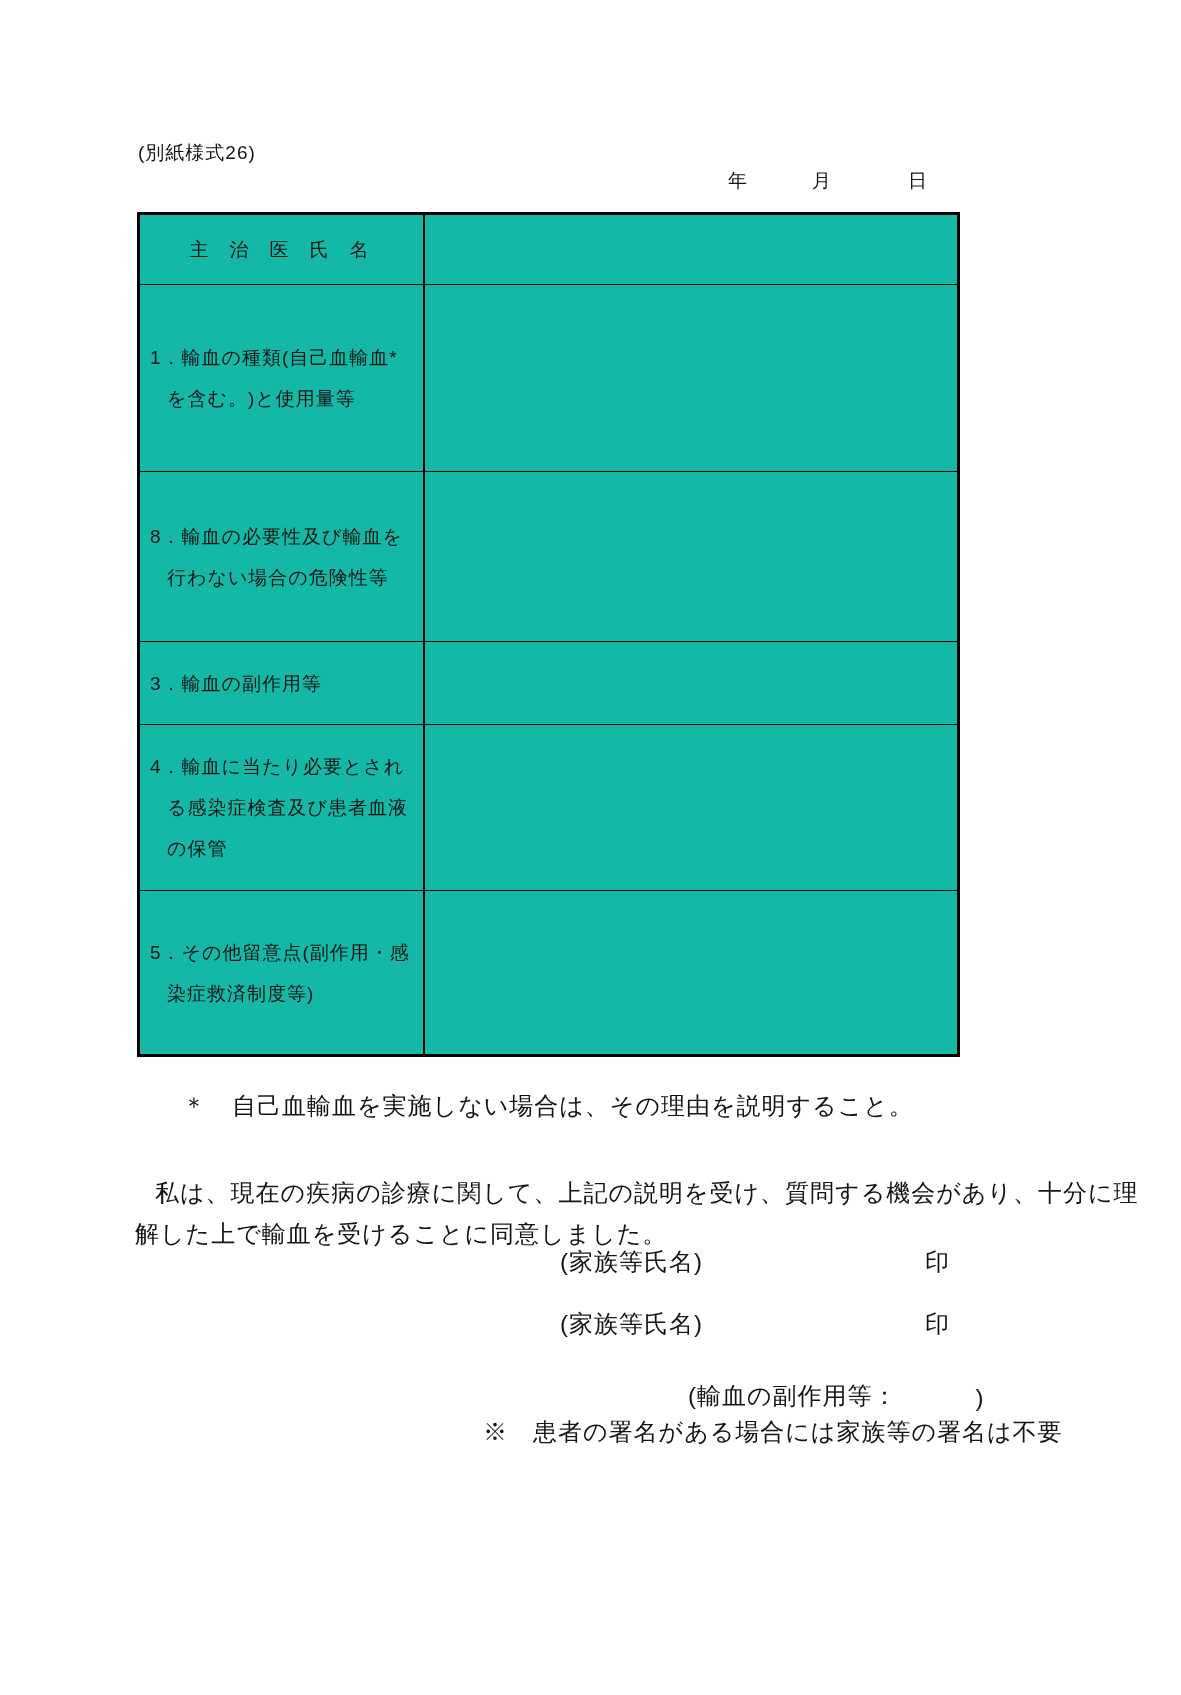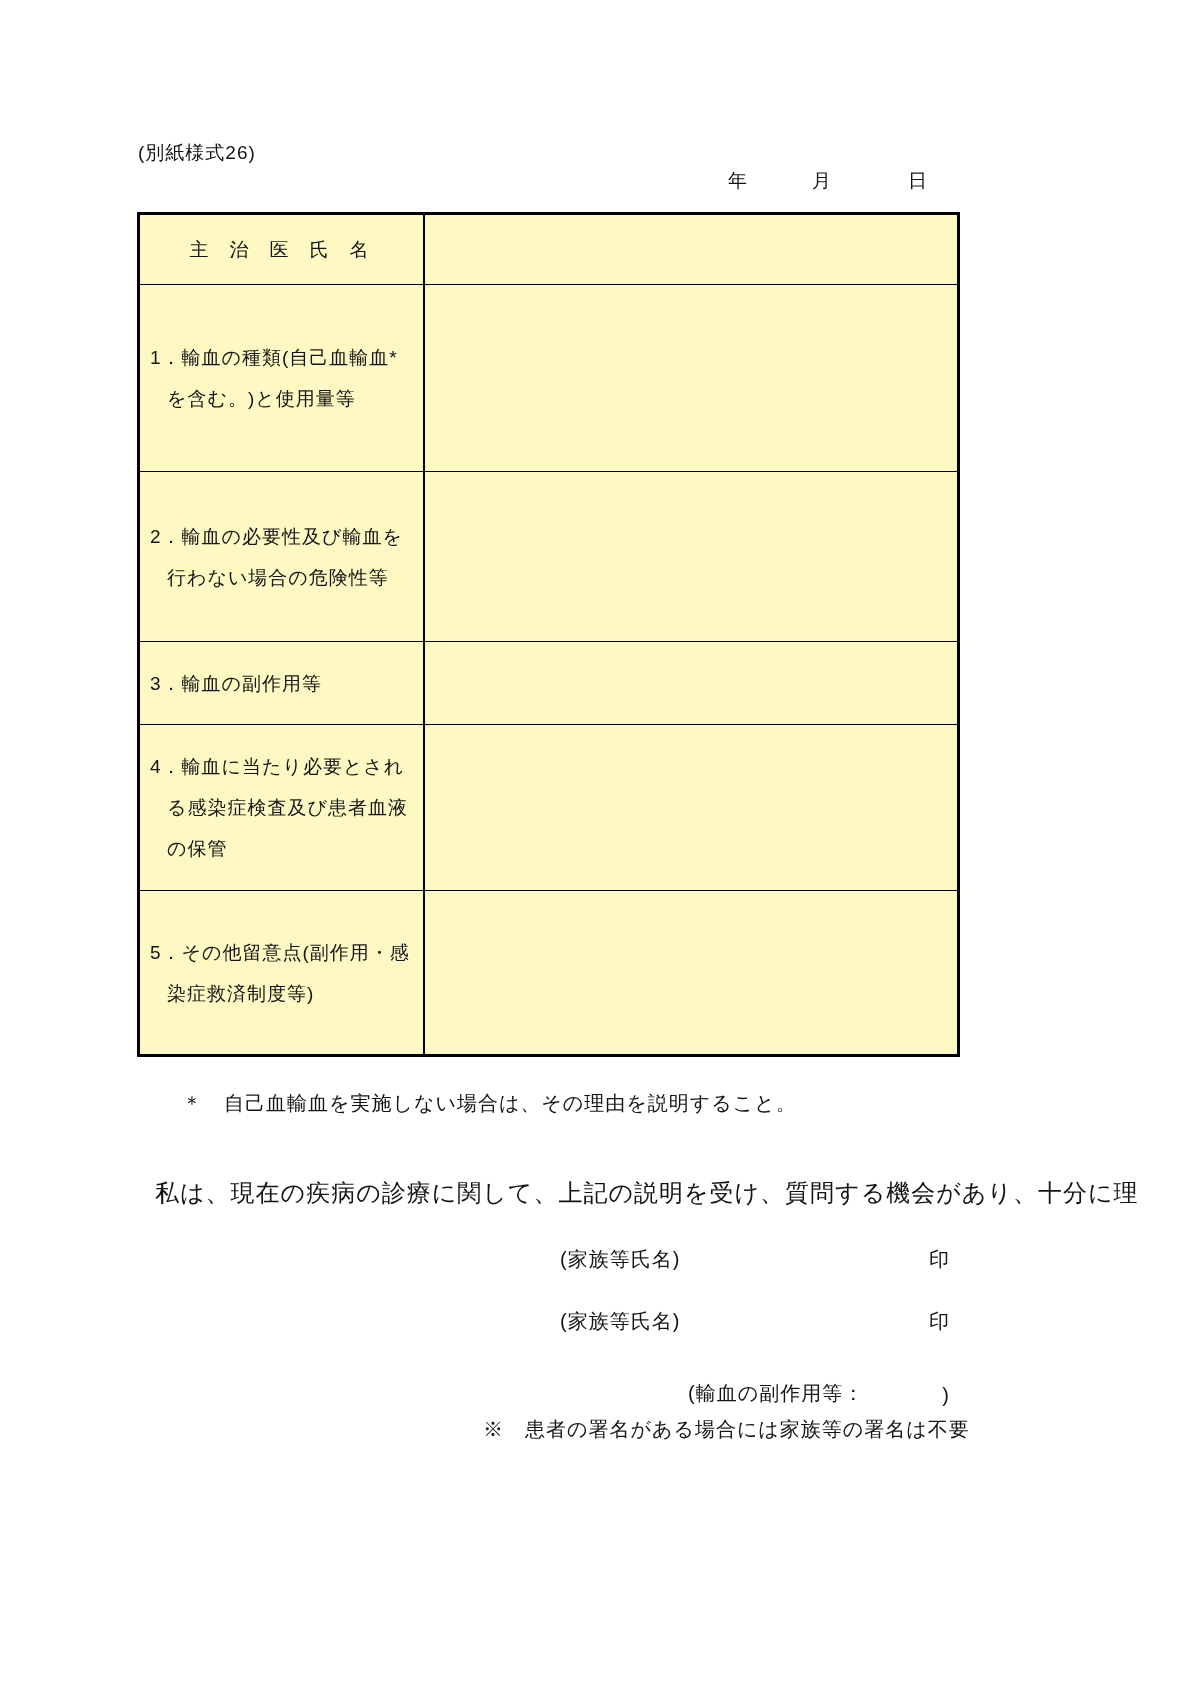--- a/index.html
+++ b/index.html
@@ -6,38 +6,38 @@
   .page {
     position:relative;
     width:1181px; height:1695px;
     margin:0 auto;
     background:#ffffff;
     color:#141414;
     font-family:Liberation Sans, sans-serif;
   }
   .abs { position:absolute; }
   .t19 { font-size:19px; letter-spacing:1px; white-space:pre; }
-  .t20 { font-size:20px; letter-spacing:1px; white-space:pre; }
+  .t20 { font-size:24px; letter-spacing:1px; white-space:pre; }
 
   
   .form-code { left:138px; top:140px; }
 
   
   .date-year  { left:728px; top:168px; }
   .date-month { left:812px; top:168px; }
   .date-day   { left:908px; top:168px; }
 
   
   .doc-table {
     left:137px; top:212px;
     width:823px; height:845px;
     border:3px solid #000;
     box-sizing:border-box;
     display:flex; flex-direction:column;
-    background:#fef9c3;
+    background:#14b8a6;
   }
   .trow { display:flex; box-sizing:border-box; border-bottom:1px solid #000; }
   .trow:last-child { border-bottom:none; flex:1; }
   .h-header { height:70px; }
   .h-r1 { height:187px;gap:28px; }
   .h-r2 { height:170px; }
   .h-r3 { height:83px;  }
   .h-r4 { height:166px; }
   .lcell {
     width:285px; box-sizing:border-box;
@@ -87,21 +87,21 @@
     <div class="trow h-r1">
       <div class="lcell">
         <div class="lline">1．輸血の種類(自己血輸血*</div>
         <div class="lline cont">を含む。)と使用量等</div>
       </div>
       <div class="vcell"></div>
     </div>
 
     <div class="trow h-r2">
       <div class="lcell">
-        <div class="lline">2．輸血の必要性及び輸血を</div>
+        <div class="lline">8．輸血の必要性及び輸血を</div>
         <div class="lline cont">行わない場合の危険性等</div>
       </div>
       <div class="vcell"></div>
     </div>
 
     <div class="trow h-r3">
       <div class="lcell">
         <div class="lline">3．輸血の副作用等</div>
       </div>
       <div class="vcell"></div>
@@ -123,20 +123,21 @@
       </div>
       <div class="vcell"></div>
     </div>
 
   </div>
 
   <div class="abs t20 self-blood-note">＊　自己血輸血を実施しない場合は、その理由を説明すること。</div>
 
   <div class="abs consent-block">
     <div class="consent-line1">私は、現在の疾病の診療に関して、上記の説明を受け、質問する機会があり、十分に理</div>
+    <div>解した上で輸血を受けることに同意しました。</div>
   </div>
 
   <div class="abs t20 sig-row patient-row">
     <span>(家族等氏名)</span>
     <span class="seal t20">印</span>
   </div>
 
   <div class="abs t20 sig-row family-row">
     <span>(家族等氏名)</span>
     <span class="seal t20">印</span>

